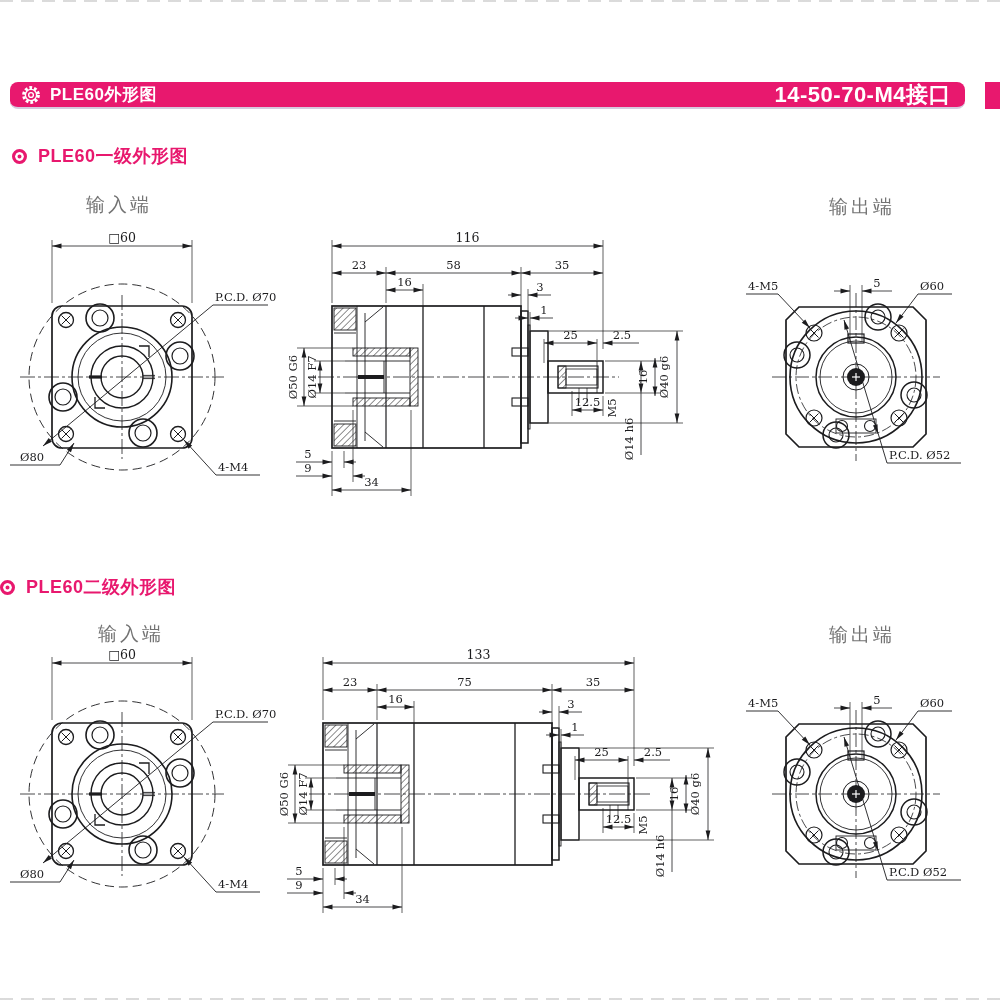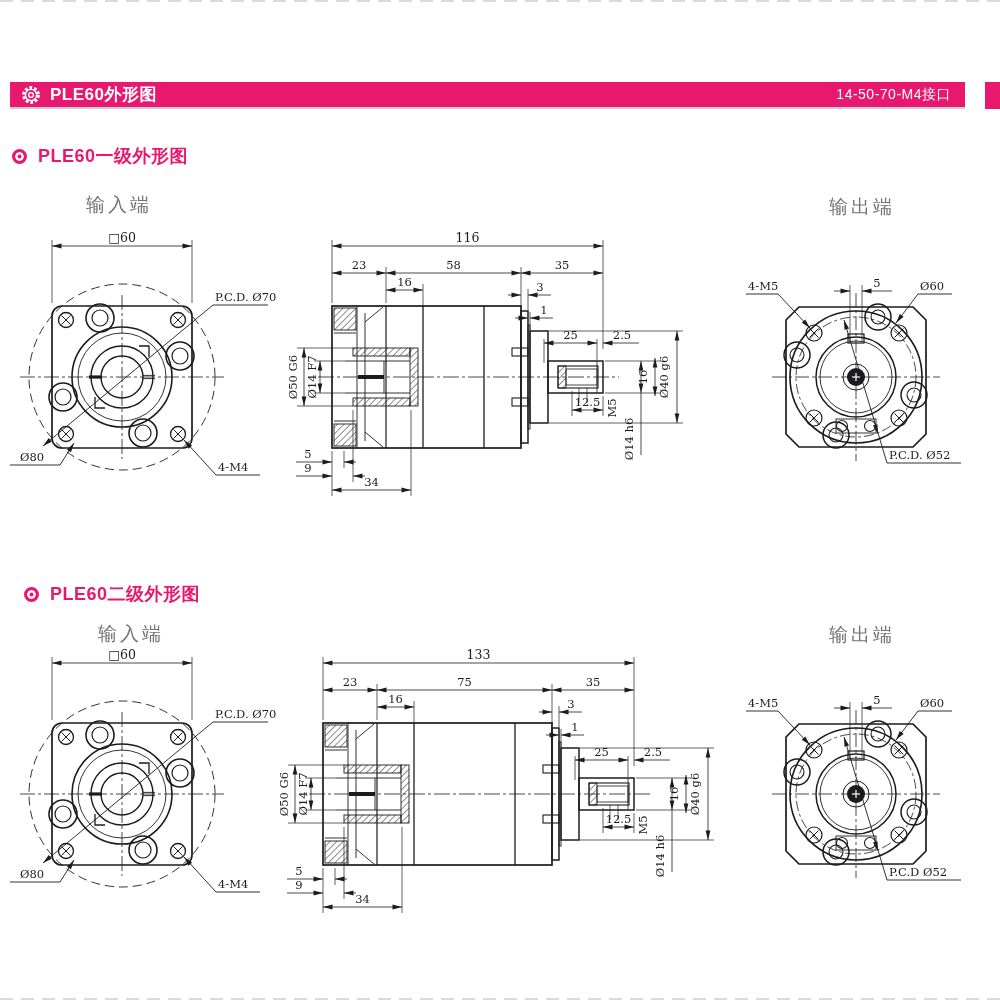--- a/index.html
+++ b/index.html
@@ -3,24 +3,24 @@
 <meta charset="utf-8">
 <style>
   html,body{margin:0;padding:0;background:#fff;}
   .page{position:relative;width:1000px;height:1000px;background:#ffffff;overflow:hidden;
         font-family:"Liberation Sans",sans-serif;color:#1c1c1e;}
   .edge{position:absolute;left:0;width:100%;height:2px;
         background:repeating-linear-gradient(90deg,#bdbdbd 0 13px,#ffffff 13px 21px);opacity:.55;}
   .edge.top{top:0;} .edge.bottom{bottom:0;}
   .header-bar{position:absolute;left:10px;top:82px;width:955px;height:27px;background:#E8186E;
               display:flex;align-items:center;box-sizing:border-box;padding:0 14px 0 10px;
-              border-bottom:2px solid #d6cade;}
+              border-bottom:2px solid #d6cade;border-radius:8px;}
   .header-bar .gear{width:22px;height:22px;margin-right:8px;display:inline-flex;}
   .h-title{color:#fff;font-weight:700;font-size:17px;letter-spacing:.5px;}
-  .h-right{margin-left:auto;color:#fff;font-weight:400;font-size:14px;letter-spacing:.5px;}
+  .h-right{margin-left:auto;color:#fff;font-weight:700;font-size:22px;letter-spacing:.5px;}
   .header-tab{position:absolute;left:985px;top:82px;width:15px;height:27px;background:#E8186E;}
   .section-title{position:absolute;display:flex;align-items:center;font-size:18px;font-weight:800;
                  color:#E8186E;letter-spacing:.5px;text-align:center;}
   .bullet{width:9px;height:9px;border:3px solid #E8186E;border-radius:50%;background:#E8186E;
           box-shadow:inset 0 0 0 2.5px #fff;margin-right:11px;flex:0 0 auto;}
   .view-label{position:absolute;font-family:"Liberation Serif","DejaVu Serif",serif;
               font-size:19px;letter-spacing:3px;color:#737373;}
   svg.drawing{position:absolute;left:0;width:1000px;}
   svg.drawing text{font-family:"DejaVu Serif","DejaVu Sans",serif;fill:#1c1c1e;}
 </style>
@@ -294,21 +294,21 @@
         <line x1="918" y1="294" x2="896" y2="323" stroke="#1c1c1e" stroke-width="0.9" fill="none"></line>
         <polygon points="896,323 899.800517495831,313.9686065989858 903.633967944058,316.85731871011563" fill="#1c1c1e"></polygon>
         <text x="889" y="459" text-anchor="start" font-size="11.5">P.C.D. Ø52</text>
         <line x1="887" y1="463" x2="961" y2="463" stroke="#1c1c1e" stroke-width="0.9" fill="none"></line>
         <line x1="887" y1="463" x2="844" y2="320" stroke="#1c1c1e" stroke-width="0.9" fill="none"></line>
         <polygon points="844,320 849.0726626091773,328.3832030903143 844.4823997805547,329.7865872729834" fill="#1c1c1e"></polygon>
         <polygon points="878,434 872.9273373908227,425.6167969096857 877.5176002194453,424.2134127270166" fill="#1c1c1e"></polygon>
       </g>
     </svg>
 
-  <div class="section-title" style="left:24px;top:575px;margin-top:7px;">
+  <div class="section-title" style="left:0;top:575px;">
     <span class="bullet"></span>
     <span>PLE60二级外形图</span>
   </div>
   <div class="view-label" style="left:98px;top:621px;">输入端</div>
   <div class="view-label" style="left:829px;top:622px;">输出端</div>
   <svg id="sec1" class="drawing" style="top:645px;height:292px;" viewBox="0 645 1000 292">
       <defs>
         <pattern id="hp1" width="4.6" height="4.6" patternUnits="userSpaceOnUse" patternTransform="rotate(45)">
           <line x1="0" y1="0" x2="0" y2="4.6" stroke="#1c1c1e" stroke-width="1"></line>
         </pattern>

